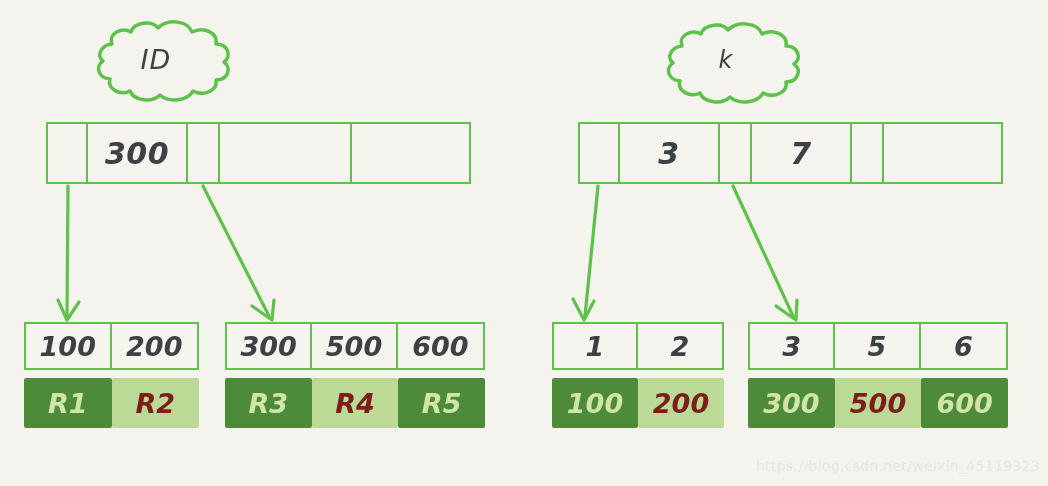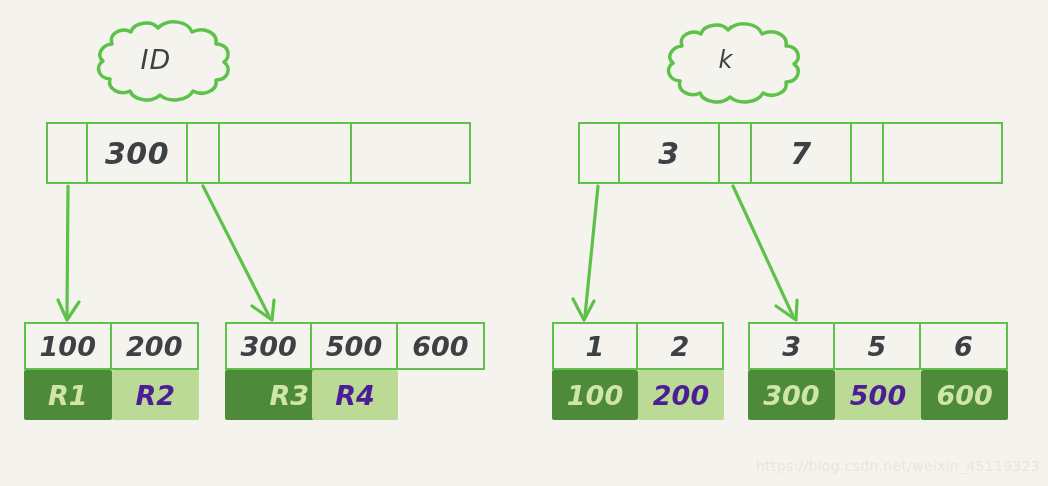--- a/index.html
+++ b/index.html
@@ -90,38 +90,38 @@
     color: #3d4144;
     font-size: 27px;
     font-style: italic;
     font-weight: 600;
   }
   .kcell.last { border-right: none; }
 
   .leaf-data {
     position: absolute;
     left: 0;
-    top: 48px;
+    top: 56px;
     height: 50px;
     width: 100%;
   }
   .dcell {
     position: absolute;
     top: 0;
     height: 100%;
     display: flex;
     align-items: center;
     justify-content: center;
     font-size: 27px;
     font-style: italic;
     font-weight: 600;
     border-radius: 2px;
   }
   .dcell.dark  { background: #4d8b3a; color: #cfe6a8; }
-  .dcell.light { background: #bada96; color: #4c1d95; }
+  .dcell.light { background: #bada96; color: #7f1d1d; }
 
   #leaf-l1 { left: 24px;  top: 322px; width: 175px; }
   #leaf-l2 { left: 225px; top: 322px; width: 260px; }
   #leaf-r1 { left: 552px; top: 322px; width: 172px; }
   #leaf-r2 { left: 748px; top: 322px; width: 260px; }
 
   
   #watermark {
     position: absolute;
     right: 8px;
@@ -192,22 +192,23 @@
   </div>
 </div>
 
 <div class="leaf" id="leaf-l2">
   <div class="leaf-keys">
     <div class="kcell" style="left:0px;width:33.34%;">300</div>
     <div class="kcell" style="left:33.34%;width:33.33%;">500</div>
     <div class="kcell last" style="left:66.67%;width:33.33%;">600</div>
   </div>
   <div class="leaf-data">
-    <div class="dcell dark" style="left:0px;width:33.34%;padding-left:21px;">R3</div>
+    <div class="dcell dark" style="left:0px;width:33.34%;">R3</div>
     <div class="dcell light" style="left:33.34%;width:33.33%;">R4</div>
+    <div class="dcell dark" style="left:66.67%;width:33.33%;">R5</div>
   </div>
 </div>
 
 <div class="cloud-label" id="cloud-k-text">k</div>
 
 <div class="node-row" id="root-right">
   <div class="cell" style="left:0px;width:40px;"></div>
   <div class="cell" style="left:40px;width:100px;">3</div>
   <div class="cell" style="left:140px;width:32px;"></div>
   <div class="cell" style="left:172px;width:100px;">7</div>

